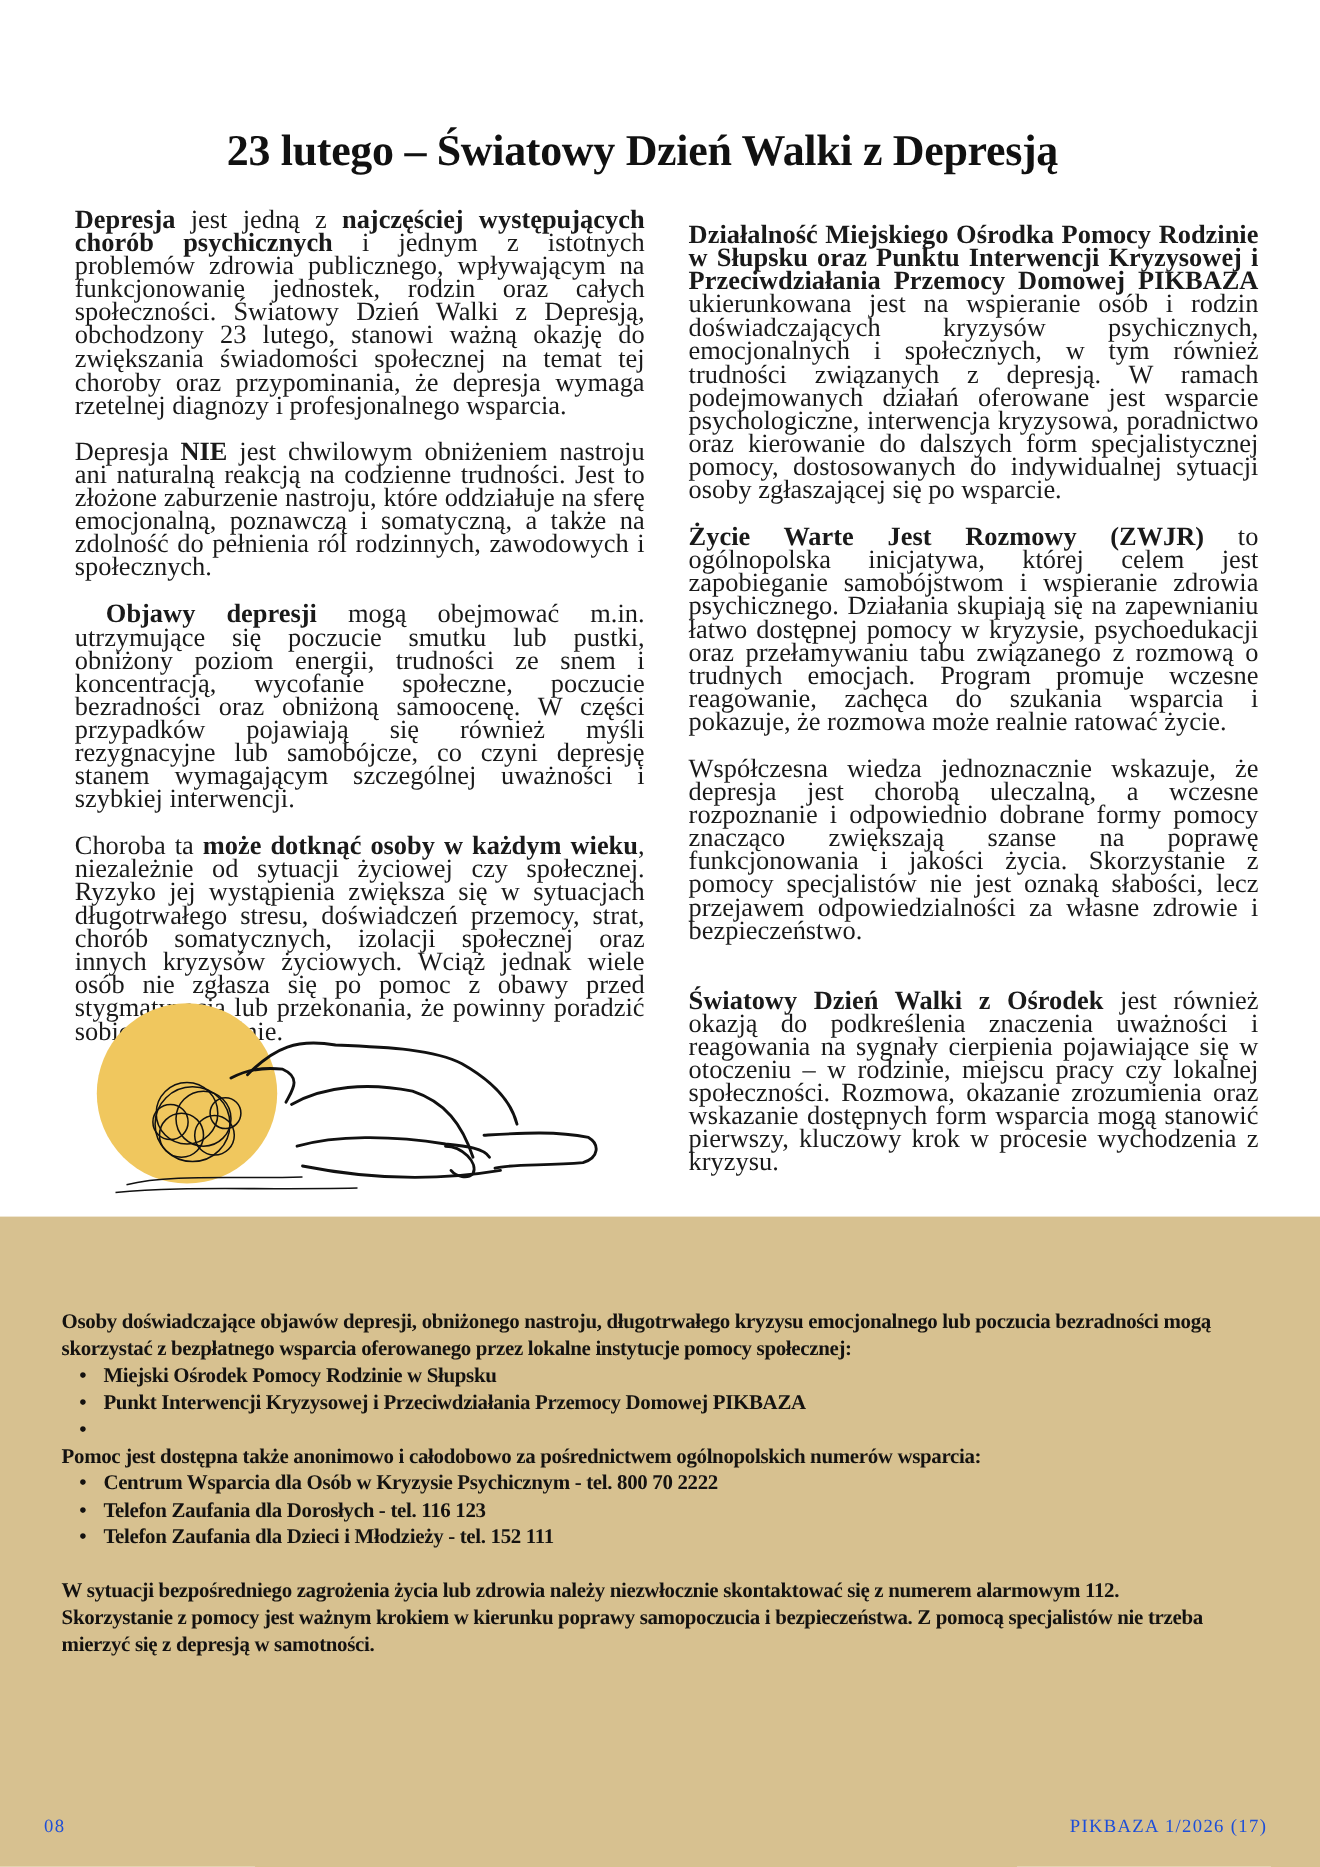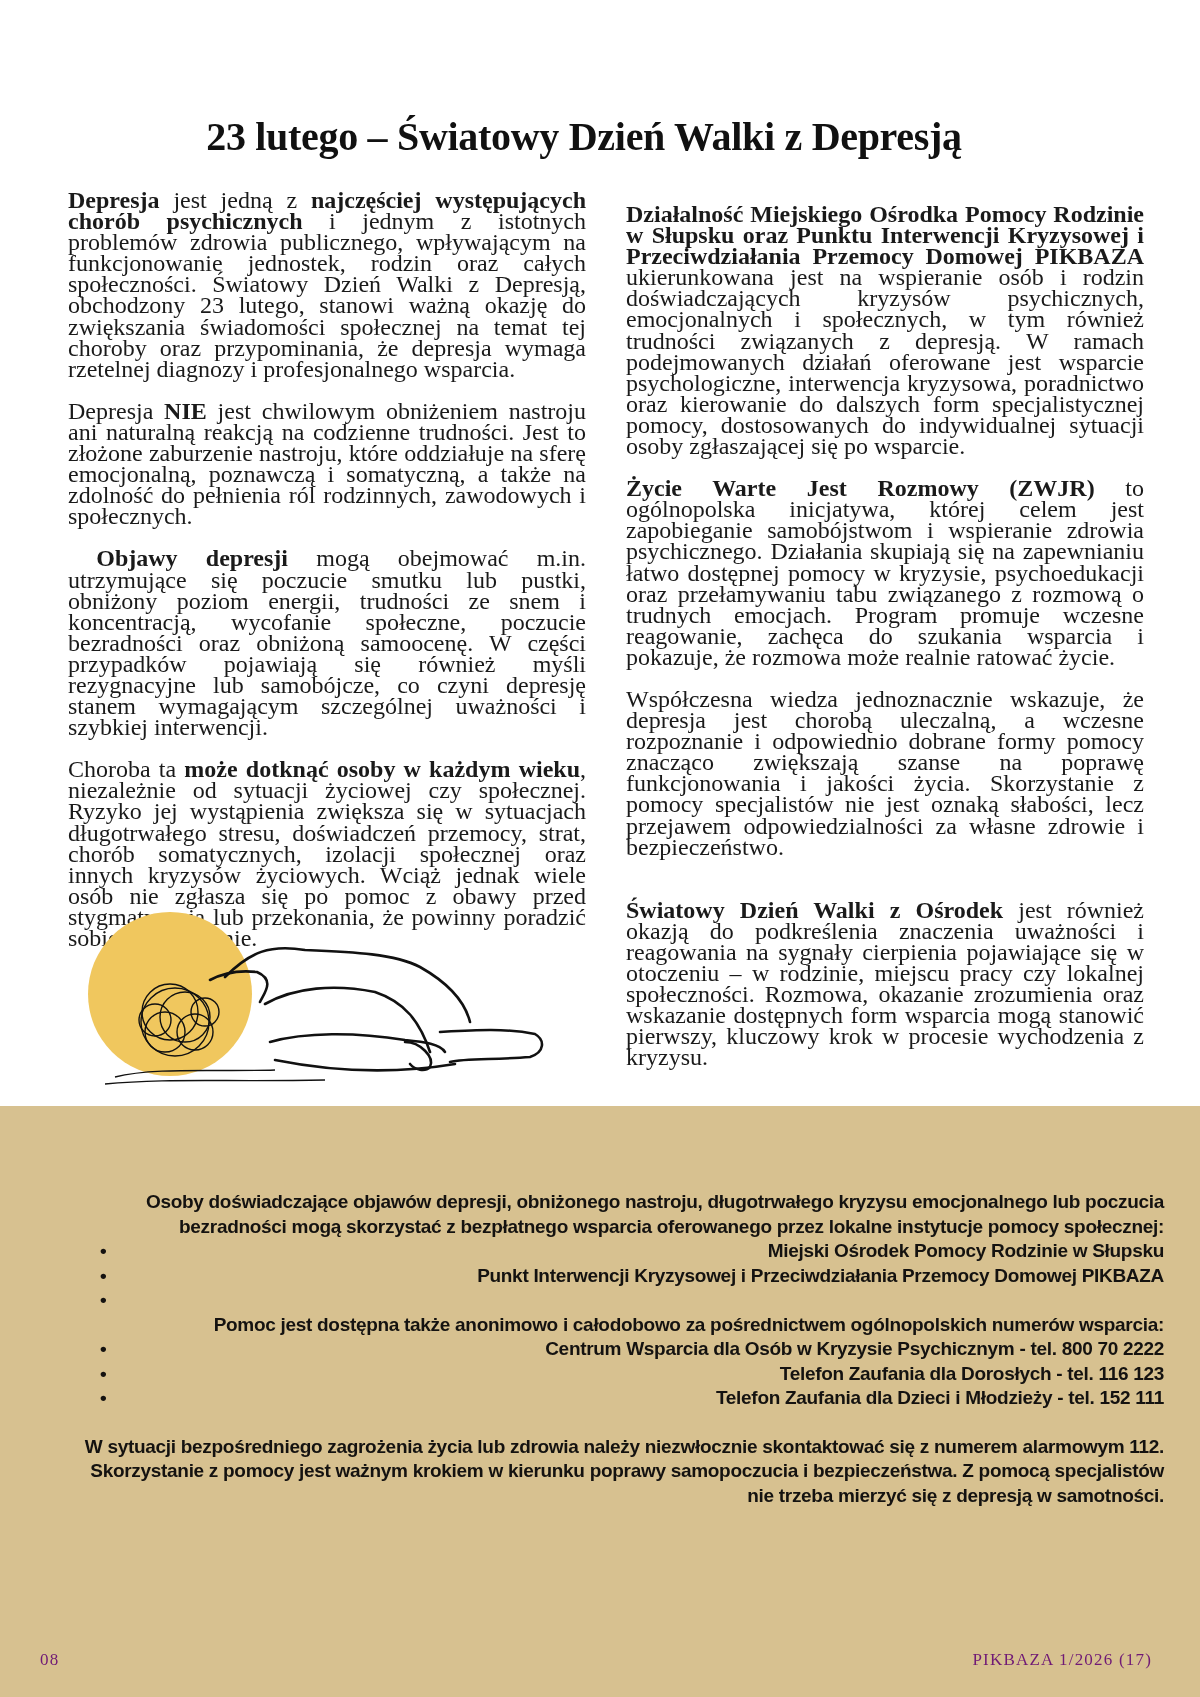--- a/index.html
+++ b/index.html
@@ -21,36 +21,35 @@
   .col.left { left: 68px; }
   .col.right { left: 626px; top: 204px; }
   .col p { margin: 0 0 21px 0; }
   .col b { font-weight: bold; }
   .illus { position: absolute; left: 75px; top: 892px; width: 480px; height: 200px; }
   .band {
     position: absolute; left: 0; top: 1106px; width: 1200px; height: 591px;
     background: #d7c190;
   }
   .info {
-    position: absolute; left: 84px; top: 1190px; width: 1080px;
-    font-family: Liberation Sans, sans-serif;
+    position: absolute; left: 56px; top: 1190px; width: 1080px;
+    font-family: Liberation Serif, serif;
     font-weight: bold; font-size: 19px; line-height: 24.5px; color: #141210;
     letter-spacing: -0.3px;
-    text-align: right;
   }
   .info p { margin: 0; }
   .info ul { margin: 0; padding: 0 0 0 38px; list-style: none; }
   .info li { position: relative; min-height: 24.5px; }
   .info li::before {
     content: "•"; position: absolute; left: -22px; top: 0;
   }
   .gap { height: 24px; }
   .footer {
     position: absolute; top: 1650px; font-family: "Liberation Serif", serif;
-    font-size: 17px; color: #701a75; letter-spacing: 1.2px;
+    font-size: 17px; color: #1d4ed8; letter-spacing: 1.2px;
   }
   .footer.left { left: 40px; }
   .footer.right { right: 48px; }
 </style>
 </head>
 <body>
 
 <h1 class="title">23 lutego – Światowy Dzień Walki z Depresją</h1>
 
 <div class="col left">

